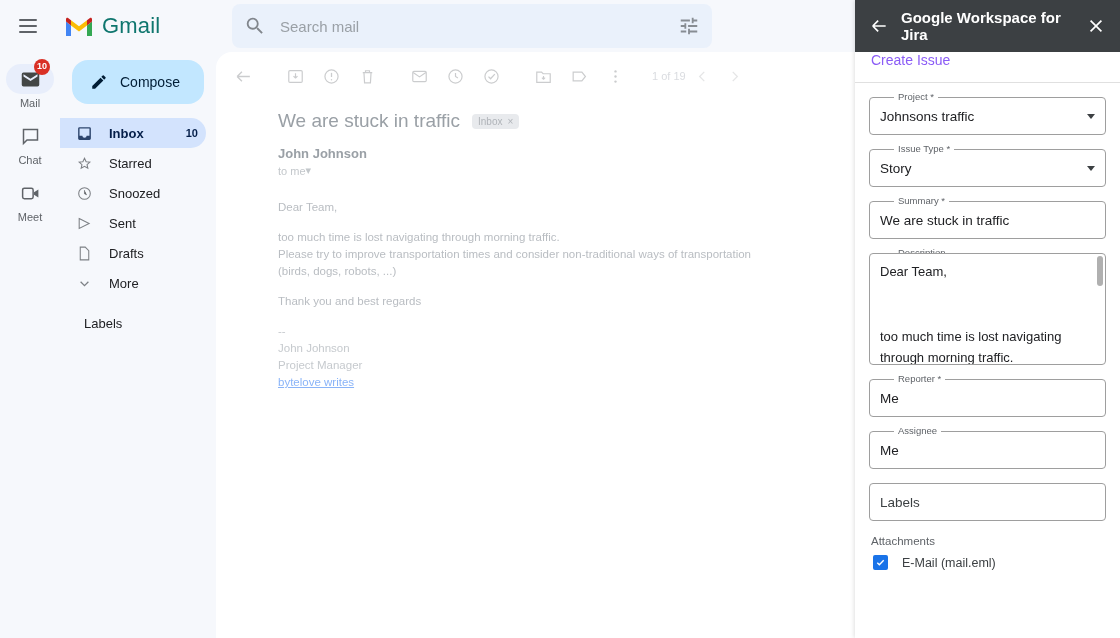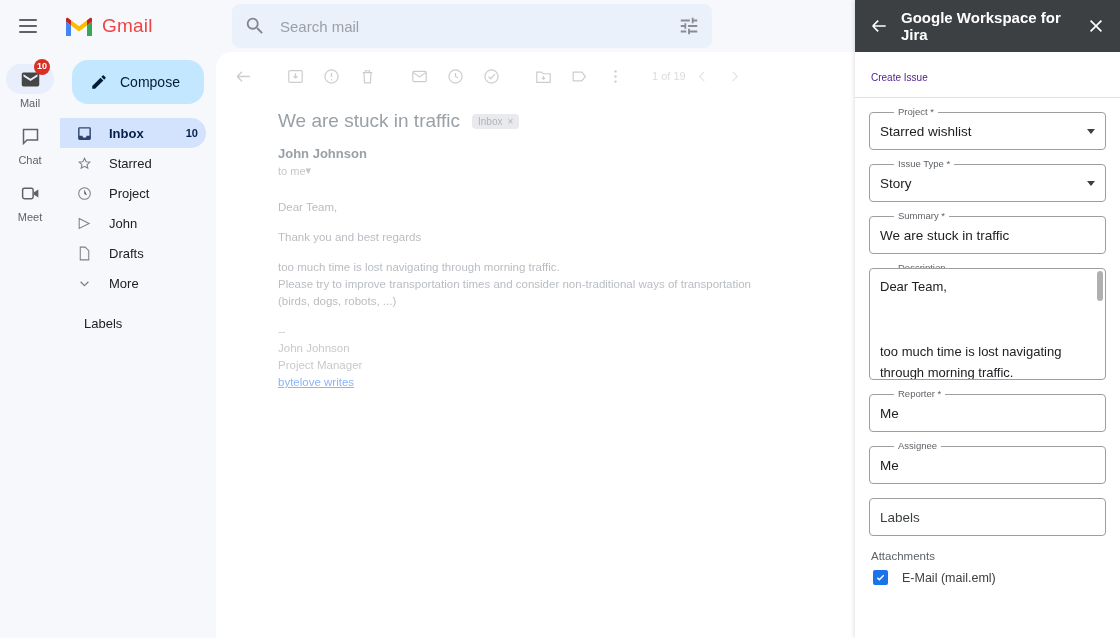--- a/index.html
+++ b/index.html
@@ -19,21 +19,21 @@
     padding: 0 8px 0 0;
   }
   .hamburger {
     width: 48px; height: 48px; margin-left: 4px;
     display: flex; align-items: center; justify-content: center;
     border-radius: 50%; cursor: pointer;
   }
   .hamburger span { display: block; width: 18px; height: 2px; background: #5f6368; border-radius: 2px; }
   .hamburger .bars { display: flex; flex-direction: column; gap: 4px; }
   .brand { display: flex; align-items: center; gap: 8px; margin-left: 12px; width: 150px; }
-  .gmail-word { font-size: 19px; color: #ef4444; letter-spacing: .2px; }
+  .gmail-word { font-size: 22px; color: #0f766e; letter-spacing: .2px; }
   .searchwrap {
     flex: 0 0 480px; height: 44px; margin-left: 18px;
     background: #eaf1fb; border-radius: 8px;
     display: flex; align-items: center; padding: 0 12px;
   }
   .search-ico { width: 22px; height: 22px; flex: 0 0 22px; opacity:.75; }
   .search-input {
     flex: 1; border: 0; background: transparent; outline: none;
     font-family: "Liberation Sans", sans-serif; font-size: 15px; color: #3c4043;
     padding-left: 14px;
@@ -147,21 +147,21 @@
     background: #fff;
     display: flex; flex-direction: column;
     box-shadow: -1px 0 4px rgba(0,0,0,.12);
   }
   .jira-head {
     height: 52px; flex: 0 0 52px; background: #3c4043;
     display: flex; align-items: center; padding: 0 8px; gap: 6px;
   }
   .jira-head .jbtn { width: 32px; height: 32px; display: flex; align-items: center; justify-content: center; cursor: pointer; }
   .jira-title { flex: 1; color: #fff; font-size: 15px; font-weight: bold; }
-  .jira-sub { padding: 20px 16px 14px 16px; font-size: 10px; color: #4c1d95; border-bottom: 1px solid #e0e0e0; }
+  .jira-sub { padding: 0 16px 14px 16px; font-size: 14px; color: #8b5cf6; border-bottom: 1px solid #e0e0e0; }
   .jira-form { flex: 1; overflow: hidden; padding: 14px 14px 0 14px; }
 
   .field { position: relative; margin-bottom: 14px; }
   .field .box {
     border: 1px solid #9e9e9e; border-radius: 4px;
     height: 38px; display: flex; align-items: center;
     padding: 0 10px; font-size: 13.5px; color: #202124; cursor: text;
     background: #fff;
   }
   .field .box.select { cursor: pointer; }
@@ -306,27 +306,27 @@
           <svg width="17" height="17" viewBox="0 0 24 24">
             <path fill="none" stroke="#5f6368" stroke-width="1.5" d="M12 4.5l2.3 4.9 5.2.6-3.9 3.6 1.1 5.2-4.7-2.7-4.7 2.7 1.1-5.2-3.9-3.6 5.2-.6z"></path>
           </svg>
           <span class="nlabel">Starred</span>
         </div>
         <div class="navitem">
           <svg width="17" height="17" viewBox="0 0 24 24">
             <circle cx="12" cy="12" r="8.2" fill="none" stroke="#5f6368" stroke-width="1.5"></circle>
             <path stroke="#5f6368" stroke-width="1.5" d="M12 7.5V12l3 1.8"></path>
           </svg>
-          <span class="nlabel">Project</span>
+          <span class="nlabel">Snoozed</span>
         </div>
         <div class="navitem">
           <svg width="17" height="17" viewBox="0 0 24 24">
             <path fill="none" stroke="#5f6368" stroke-width="1.5" d="M4.5 5l14 7-14 7V5z"></path>
           </svg>
-          <span class="nlabel">John</span>
+          <span class="nlabel">Sent</span>
         </div>
         <div class="navitem">
           <svg width="17" height="17" viewBox="0 0 24 24">
             <path fill="none" stroke="#5f6368" stroke-width="1.5" d="M6 3h7l5 5v13H6V3z"></path>
           </svg>
           <span class="nlabel">Drafts</span>
         </div>
         <div class="navitem">
           <svg width="17" height="17" viewBox="0 0 24 24">
             <path fill="none" stroke="#5f6368" stroke-width="1.8" d="M6.5 9.5l5.5 5.5 5.5-5.5"></path>
@@ -452,26 +452,26 @@
           <svg width="17" height="17" viewBox="0 0 24 24">
             <circle cx="12" cy="5.6" r="1.4" fill="#5f6368"></circle>
               <circle cx="12" cy="12" r="1.4" fill="#5f6368"></circle>
               <circle cx="12" cy="18.4" r="1.4" fill="#5f6368"></circle>
           </svg>
         </div>
       </div>
 
       <div class="msgbody">
         <p>Dear Team,</p>
-        <p>Thank you and best regards</p>
         <p>
           <span>too much time is lost navigating through morning traffic.</span><br>
           <span>Please try to improve transportation times and consider non-traditional ways of transportation</span><br>
           <span>(birds, dogs, robots, ...)</span>
         </p>
+        <p>Thank you and best regards</p>
         <p class="sig">
           <span>--</span><br>
           <span>John Johnson</span><br>
           <span>Project Manager</span><br>
           <a href="#">bytelove writes</a>
         </p>
       </div>
     </div>
 
     <div class="addonrail">
@@ -536,21 +536,21 @@
       </div>
     </div>
 
     <div class="jira-sub">Create Issue</div>
 
     <div class="jira-form">
 
       <div class="field">
         <span class="flabel">Project *</span>
         <div class="box select">
-          <span class="val">Starred wishlist</span>
+          <span class="val">Johnsons traffic</span>
           <span class="caret"></span>
         </div>
       </div>
 
       <div class="field">
         <span class="flabel">Issue Type *</span>
         <div class="box select">
           <span class="val">Story</span>
           <span class="caret"></span>
         </div>

